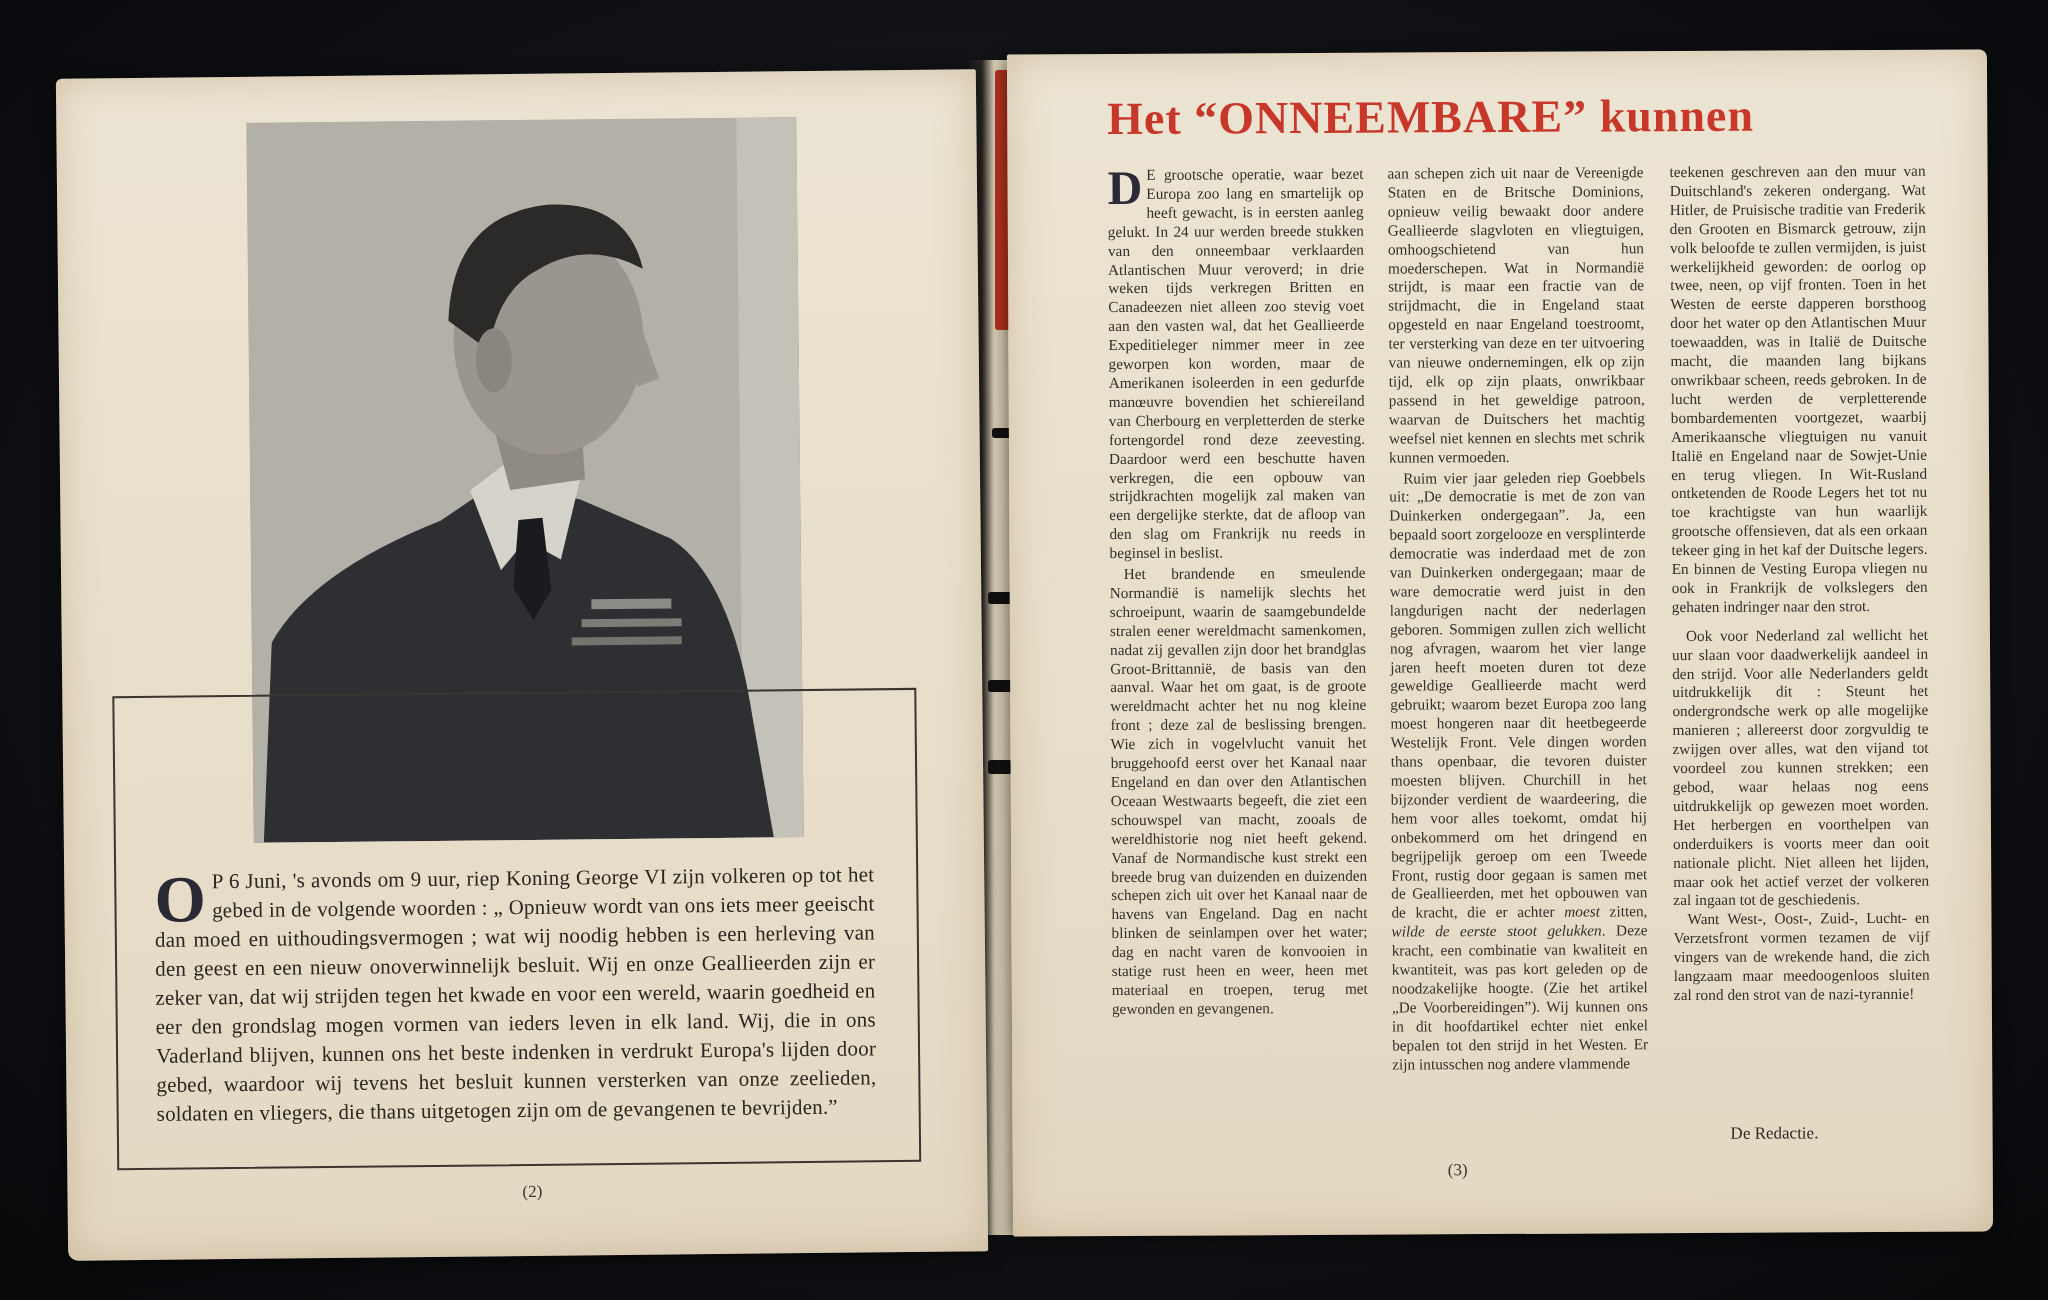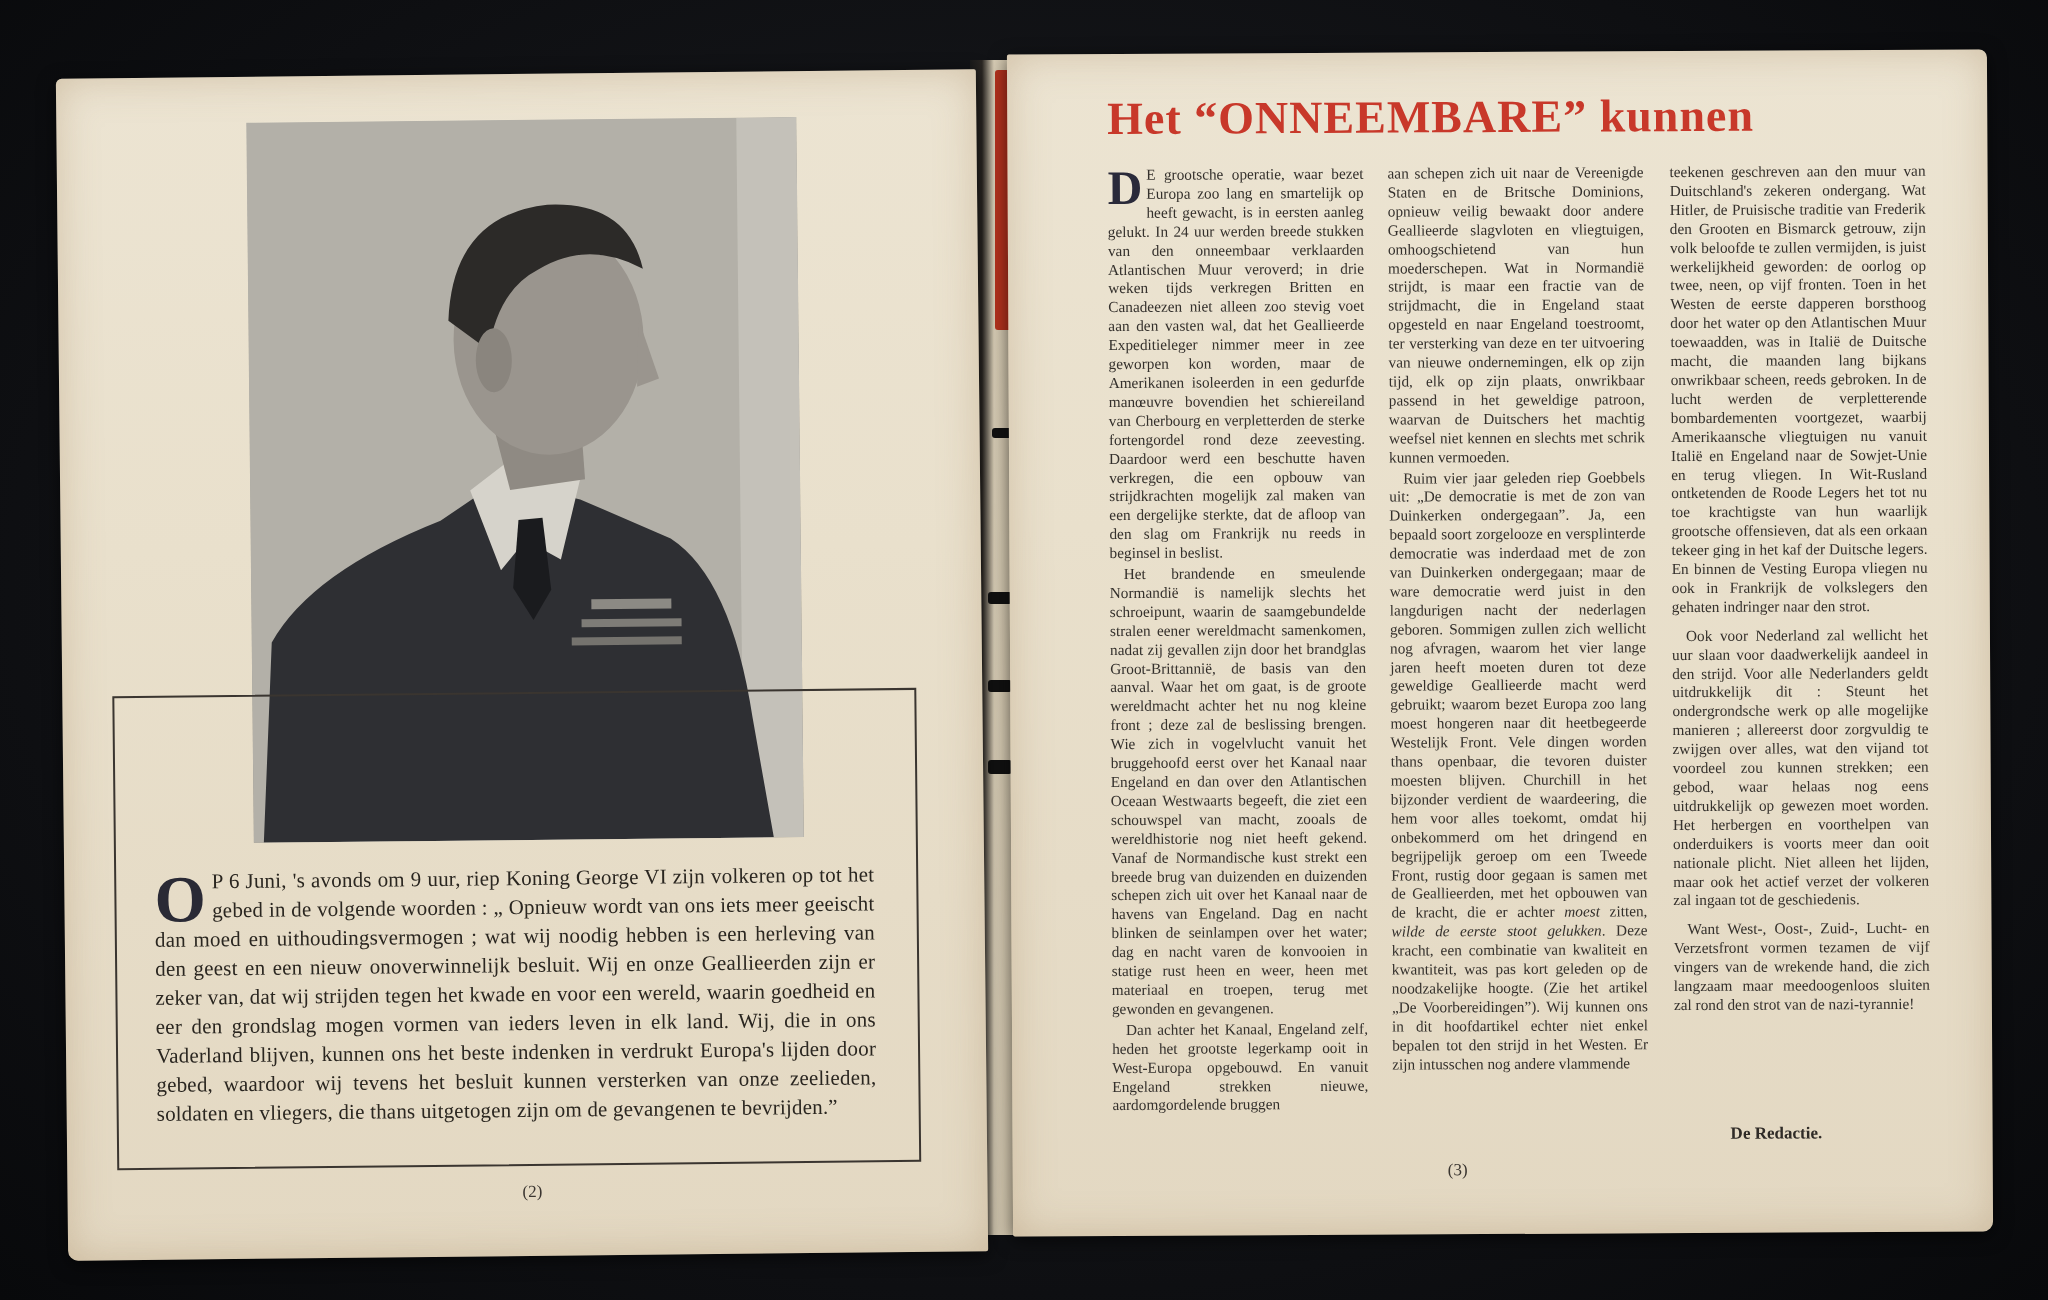--- a/index.html
+++ b/index.html
@@ -71,21 +71,21 @@
     font-size:15.3px; line-height:18.9px; color:#34302c; text-align:justify;
     font-family:"Liberation Serif", serif;
   }
   .col p { margin:0; text-indent:0; }
   .col p.ind { text-indent:14px; margin-top:2px; }
   .col1 { left:0; }
   .col2 { left:280px; }
   .col3 { left:562px; }
   .dcap2 { float:left; font-size:48px; line-height:38px; margin:3px 4px 0 0; font-weight:bold; color:#2a2a3a; }
   .signoff {
-    position:absolute; left:718px; top:1073px; font-size:17px; font-weight:bold; color:#2f2b27;
+    position:absolute; left:718px; top:1073px; font-size:17px; font-weight:normal; color:#2f2b27;
   }
   .pnum-right {
     position:absolute; left:435px; top:1108px; font-size:17px; color:#3a3530;
   }
   em { font-style:italic; }
 </style>
 </head>
 <body>
 
 <div>
@@ -139,31 +139,30 @@
     <div class="headline">
       <span>Het</span>
       <span class="q">“</span><span>ONNEEMBARE</span><span class="q">”</span>
       <span>kunnen</span>
     </div>
 
     <div class="cols">
       <div class="col col1">
         <p><span class="dcap2">D</span><span>E grootsche operatie, waar bezet Europa zoo lang en smartelijk op heeft gewacht, is in eersten aanleg gelukt. In 24 uur werden breede stukken van den onneembaar verklaarden Atlantischen Muur veroverd; in drie weken tijds verkregen Britten en Canadeezen niet alleen zoo stevig voet aan den vasten wal, dat het Geallieerde Expeditieleger nimmer meer in zee geworpen kon worden, maar de Amerikanen isoleerden in een gedurfde manœuvre bovendien het schiereiland van Cherbourg en verpletterden de sterke fortengordel rond deze zeevesting. Daardoor werd een beschutte haven verkregen, die een opbouw van strijdkrachten mogelijk zal maken van een dergelijke sterkte, dat de afloop van den slag om Frankrijk nu reeds in beginsel in beslist.</span></p>
         <p class="ind">Het brandende en smeulende Normandië is namelijk slechts het schroeipunt, waarin de saamgebundelde stralen eener wereldmacht samenkomen, nadat zij gevallen zijn door het brandglas Groot-Brittannië, de basis van den aanval. Waar het om gaat, is de groote wereldmacht achter het nu nog kleine front ; deze zal de beslissing brengen. Wie zich in vogelvlucht vanuit het bruggehoofd eerst over het Kanaal naar Engeland en dan over den Atlantischen Oceaan Westwaarts begeeft, die ziet een schouwspel van macht, zooals de wereldhistorie nog niet heeft gekend. Vanaf de Normandische kust strekt een breede brug van duizenden en duizenden schepen zich uit over het Kanaal naar de havens van Engeland. Dag en nacht blinken de seinlampen over het water; dag en nacht varen de konvooien in statige rust heen en weer, heen met materiaal en troepen, terug met gewonden en gevangenen.</p>
-        <p class="ind">Dan achter het Kanaal, Engeland zelf, heden het grootste legerkamp ooit in West-Europa opgebouwd. En vanuit Engeland strekken nieuwe, aardomgordelende bruggen</p>
       </div>
 
       <div class="col col2">
         <p>aan schepen zich uit naar de Vereenigde Staten en de Britsche Dominions, opnieuw veilig bewaakt door andere Geallieerde slagvloten en vliegtuigen, omhoogschietend van hun moederschepen. Wat in Normandië strijdt, is maar een fractie van de strijdmacht, die in Engeland staat opgesteld en naar Engeland toestroomt, ter versterking van deze en ter uitvoering van nieuwe ondernemingen, elk op zijn tijd, elk op zijn plaats, onwrikbaar passend in het geweldige patroon, waarvan de Duitschers het machtig weefsel niet kennen en slechts met schrik kunnen vermoeden.</p>
         <p class="ind"><span>Ruim vier jaar geleden riep Goebbels uit: „De democratie is met de zon van Duinkerken ondergegaan”. Ja, een bepaald soort zorgelooze en versplinterde democratie was inderdaad met de zon van Duinkerken ondergegaan; maar de ware democratie werd juist in den langdurigen nacht der nederlagen geboren. Sommigen zullen zich wellicht nog afvragen, waarom het vier lange jaren heeft moeten duren tot deze geweldige Geallieerde macht werd gebruikt; waarom bezet Europa zoo lang moest hongeren naar dit heetbegeerde Westelijk Front. Vele dingen worden thans openbaar, die tevoren duister moesten blijven. Churchill in het bijzonder verdient de waardeering, die hem voor alles toekomt, omdat hij onbekommerd om het dringend en begrijpelijk geroep om een Tweede Front, rustig door gegaan is samen met de Geallieerden, met het opbouwen van de kracht, die er achter</span> <em>moest</em><span> zitten, </span><em>wilde de eerste stoot gelukken</em><span>. Deze kracht, een combinatie van kwaliteit en kwantiteit, was pas kort geleden op de noodzakelijke hoogte. (Zie het artikel „De Voorbereidingen”). Wij kunnen ons in dit hoofdartikel echter niet enkel bepalen tot den strijd in het Westen. Er zijn intusschen nog andere vlammende</span></p>
       </div>
 
       <div class="col col3">
         <p>teekenen geschreven aan den muur van Duitschland's zekeren ondergang. Wat Hitler, de Pruisische traditie van Frederik den Grooten en Bismarck getrouw, zijn volk beloofde te zullen vermijden, is juist werkelijkheid geworden: de oorlog op twee, neen, op vijf fronten. Toen in het Westen de eerste dapperen borsthoog door het water op den Atlantischen Muur toewaadden, was in Italië de Duitsche macht, die maanden lang bijkans onwrikbaar scheen, reeds gebroken. In de lucht werden de verpletterende bombardementen voortgezet, waarbij Amerikaansche vliegtuigen nu vanuit Italië en Engeland naar de Sowjet-Unie en terug vliegen. In Wit-Rusland ontketenden de Roode Legers het tot nu toe krachtigste van hun waarlijk grootsche offensieven, dat als een orkaan tekeer ging in het kaf der Duitsche legers. En binnen de Vesting Europa vliegen nu ook in Frankrijk de volkslegers den gehaten indringer naar den strot.</p>
         <p class="ind" style="margin-top:10px">Ook voor Nederland zal wellicht het uur slaan voor daadwerkelijk aandeel in den strijd. Voor alle Nederlanders geldt uitdrukkelijk dit : Steunt het ondergrondsche werk op alle mogelijke manieren ; allereerst door zorgvuldig te zwijgen over alles, wat den vijand tot voordeel zou kunnen strekken; een gebod, waar helaas nog eens uitdrukkelijk op gewezen moet worden. Het herbergen en voorthelpen van onderduikers is voorts meer dan ooit nationale plicht. Niet alleen het lijden, maar ook het actief verzet der volkeren zal ingaan tot de geschiedenis.</p>
-        <p class="ind" style="margin-top:10px">Want West-, Oost-, Zuid-, Lucht- en Verzetsfront vormen tezamen de vijf vingers van de wrekende hand, die zich langzaam maar meedoogenloos sluiten zal rond den strot van de nazi-tyrannie!</p>
+        <p class="ind" style="margin-top:0">Want West-, Oost-, Zuid-, Lucht- en Verzetsfront vormen tezamen de vijf vingers van de wrekende hand, die zich langzaam maar meedoogenloos sluiten zal rond den strot van de nazi-tyrannie!</p>
       </div>
     </div>
 
     <div class="signoff">De Redactie.</div>
     <div class="pnum-right">(3)</div>
   </div>
 </div>
 
 </body></html>

